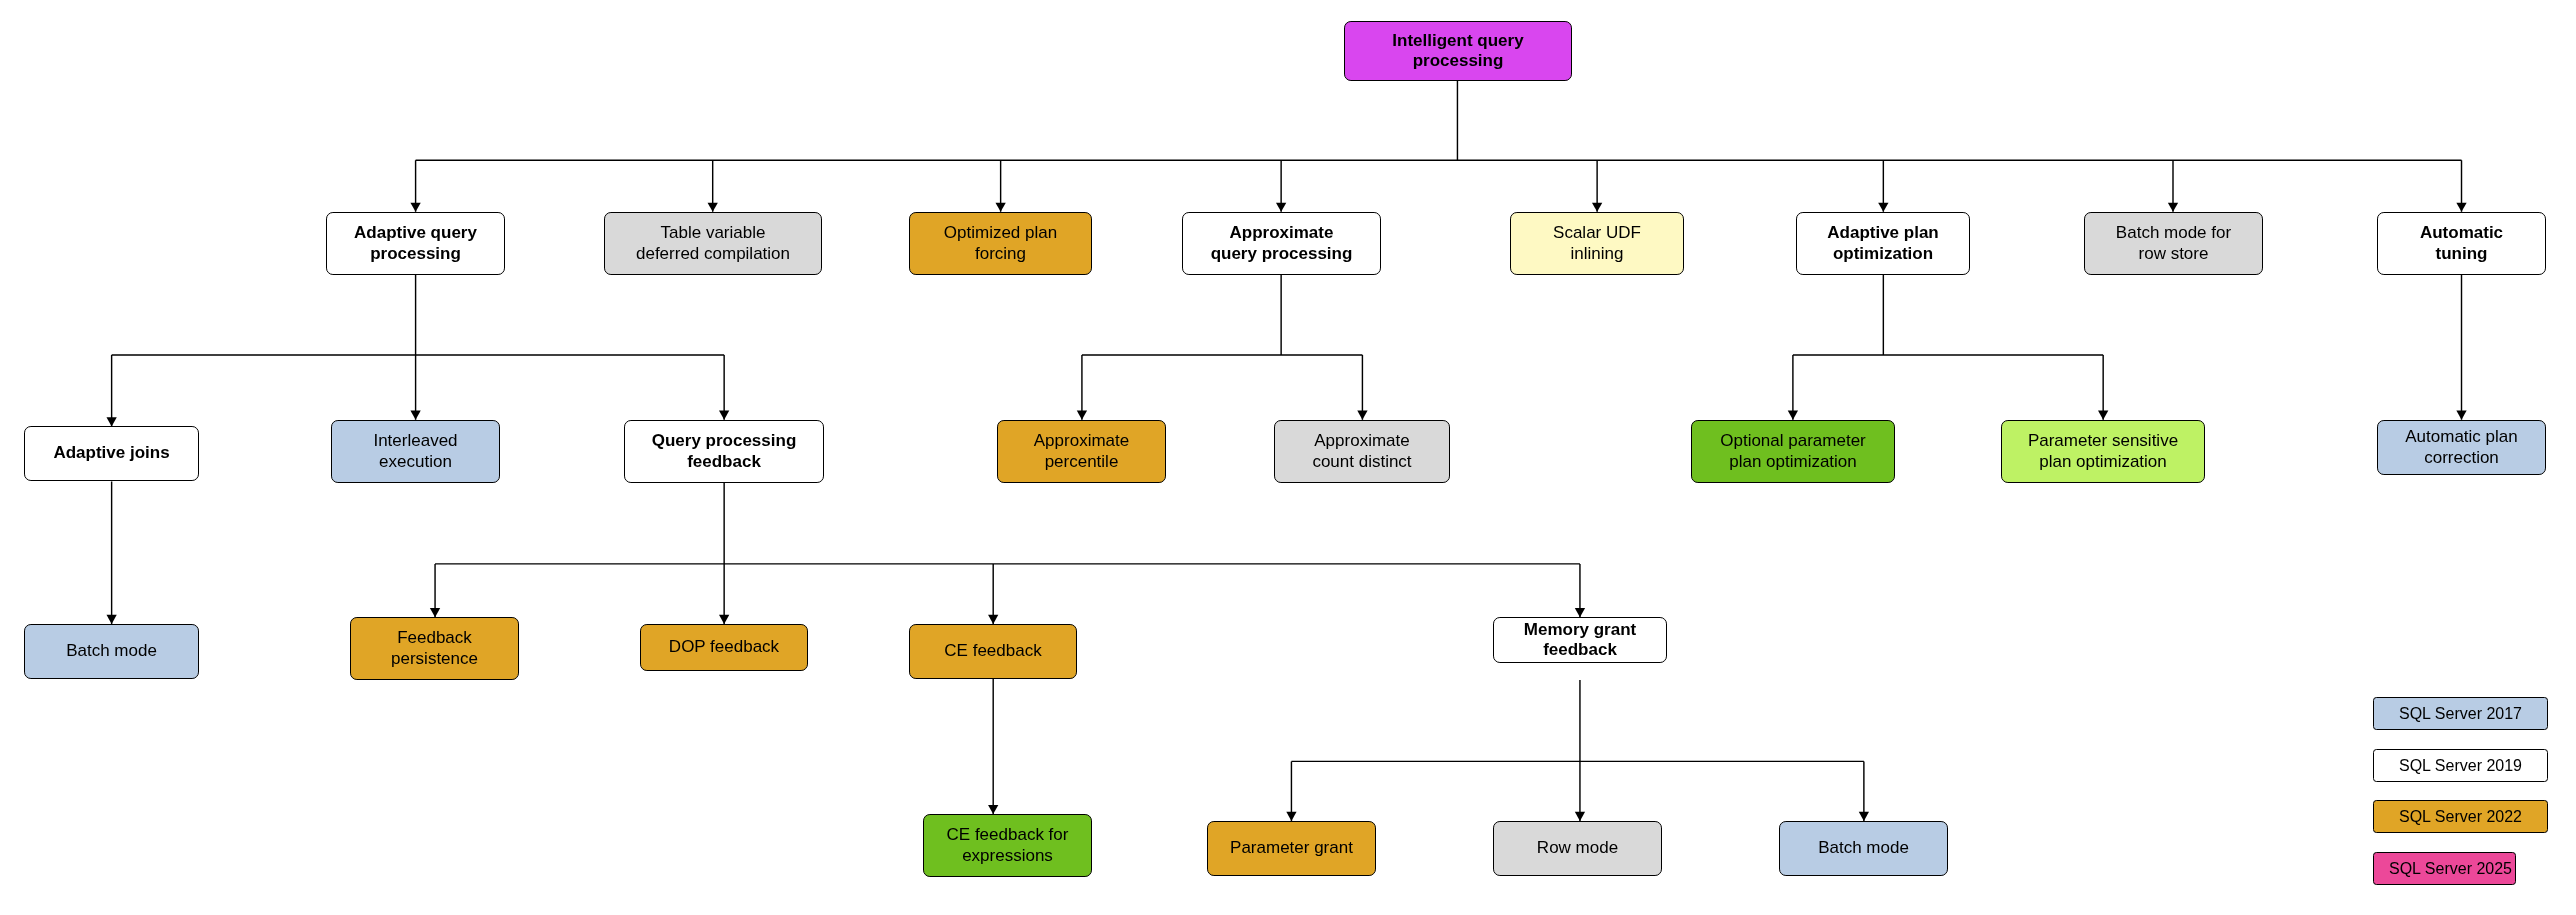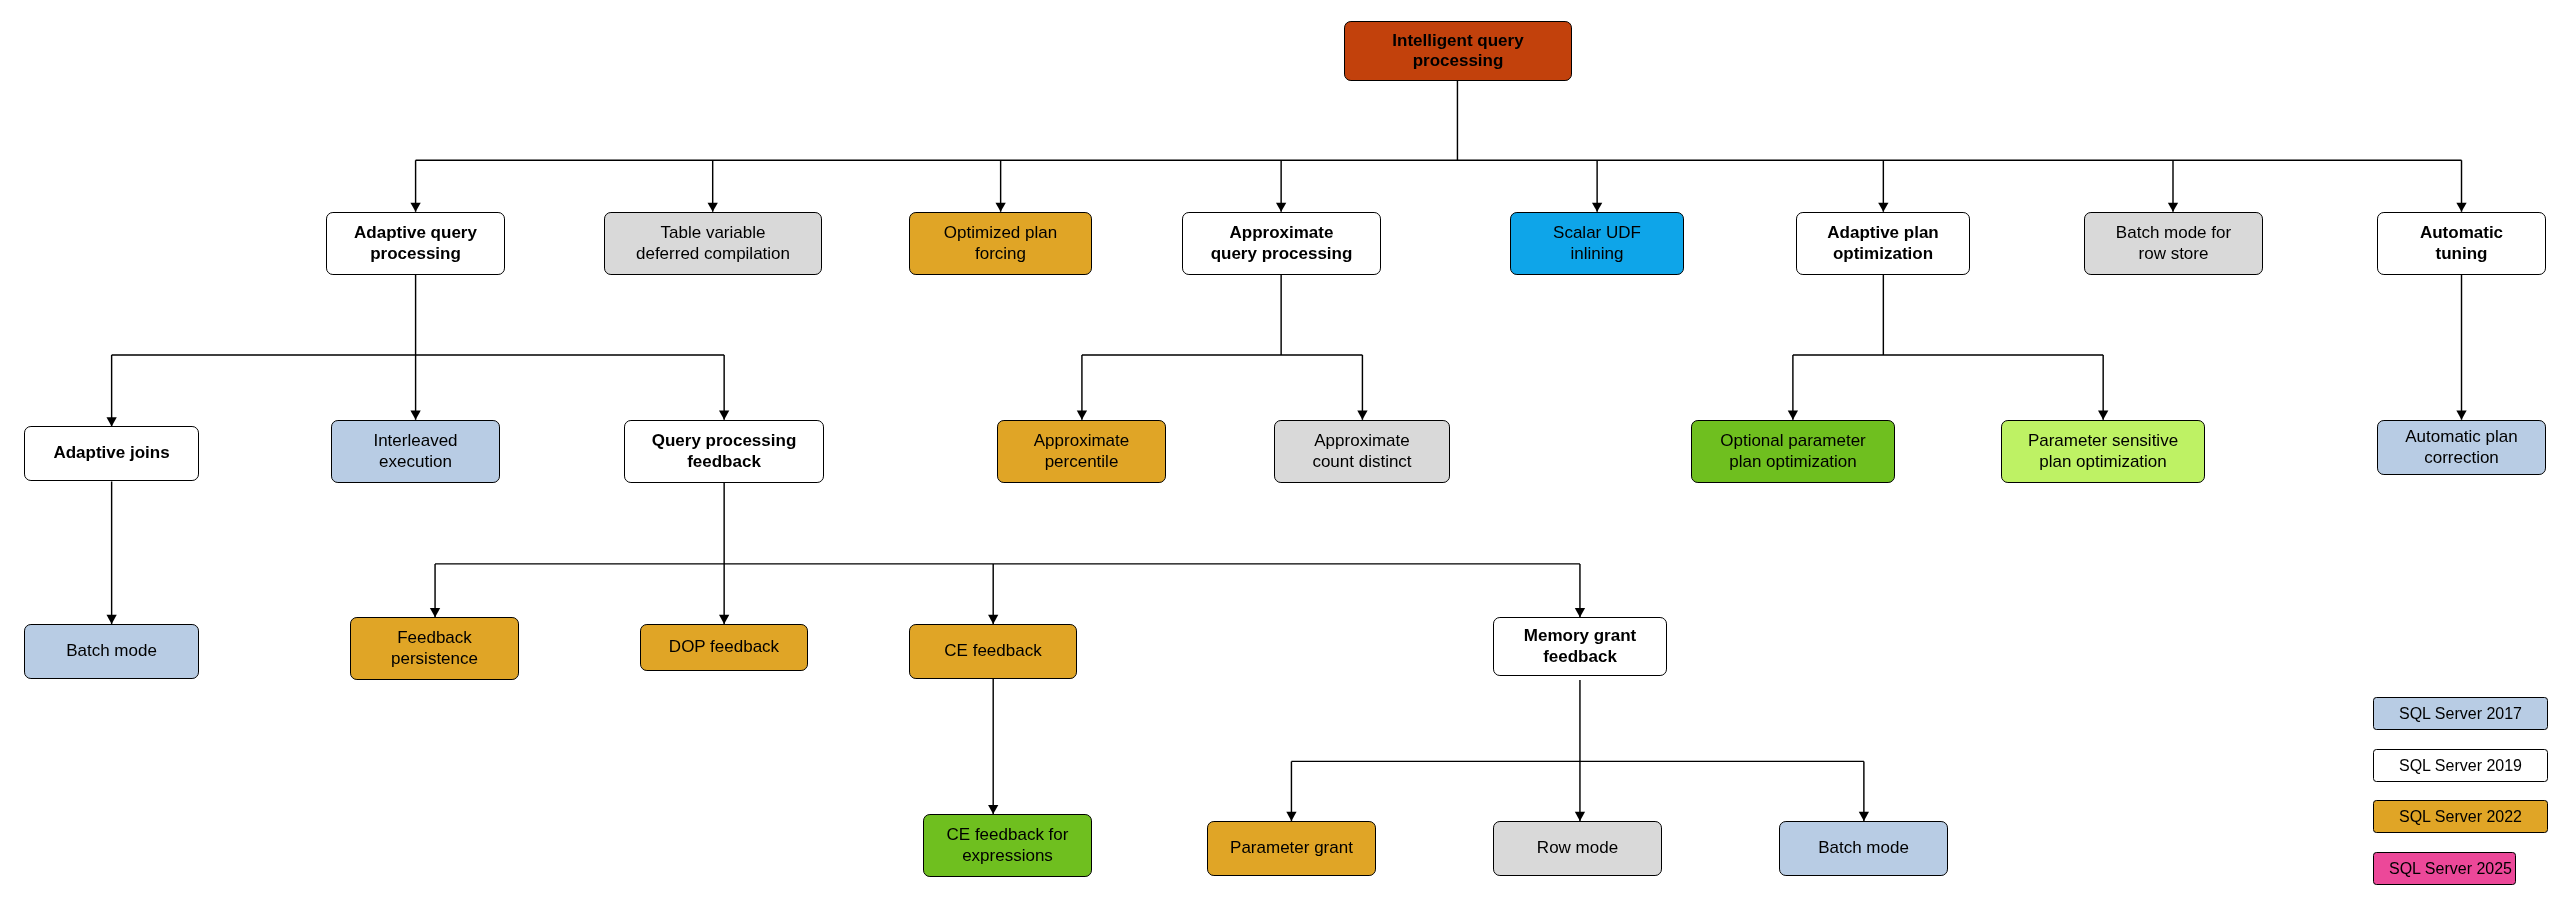--- a/index.html
+++ b/index.html
@@ -94,41 +94,41 @@
       <path d="M 751 1062 L 769 1062 L 760 1078 Z" fill="#000000"></path>
       <path d="M 1256 1074 L 1274 1074 L 1265 1090 Z" fill="#000000"></path>
       <path d="M 1726 1074 L 1744 1074 L 1735 1090 Z" fill="#000000"></path>
       <path d="M 2751 1062 L 2769 1062 L 2760 1078 Z" fill="#000000"></path>
       <path d="M 1726 1406 L 1744 1406 L 1735 1422 Z" fill="#000000"></path>
       <path d="M 2247 1418 L 2265 1418 L 2256 1434 Z" fill="#000000"></path>
       <path d="M 2751 1418 L 2769 1418 L 2760 1434 Z" fill="#000000"></path>
       <path d="M 3247 1418 L 3265 1418 L 3256 1434 Z" fill="#000000"></path>
     </svg>
   <div id="nodes-layer">
-      <div class="node bold" style="left: 1344px; top: 20.6px; width: 228px; height: 60px; background: #c2410c;">
+      <div class="node bold" style="left: 1344px; top: 20.6px; width: 228px; height: 60px; background: #d946ef;">
         <span class="txt">Intelligent query
 processing</span>
       </div>
       <div class="node bold" style="left: 326px; top: 212px; width: 179px; height: 63px; background: rgb(255, 255, 255);">
         <span class="txt">Adaptive query
 processing</span>
       </div>
       <div class="node" style="left: 604px; top: 212px; width: 218px; height: 63px; background: rgb(217, 217, 217);">
         <span class="txt">Table variable
 deferred compilation</span>
       </div>
       <div class="node" style="left: 909px; top: 212px; width: 183px; height: 63px; background: rgb(224, 165, 38);">
         <span class="txt">Optimized plan
 forcing</span>
       </div>
       <div class="node bold" style="left: 1182px; top: 212px; width: 199px; height: 63px; background: rgb(255, 255, 255);">
         <span class="txt">Approximate
 query processing</span>
       </div>
-      <div class="node" style="left: 1510px; top: 212px; width: 174px; height: 63px; background: #0ea5e9;">
+      <div class="node" style="left: 1510px; top: 212px; width: 174px; height: 63px; background: #fef9c3;">
         <span class="txt">Scalar UDF
 inlining</span>
       </div>
       <div class="node bold" style="left: 1796px; top: 212px; width: 174px; height: 63px; background: rgb(255, 255, 255);">
         <span class="txt">Adaptive plan
 optimization</span>
       </div>
       <div class="node" style="left: 2084px; top: 212px; width: 179px; height: 63px; background: rgb(217, 217, 217);">
         <span class="txt">Batch mode for
 row store</span>
@@ -174,21 +174,21 @@
       <div class="node" style="left: 350px; top: 617px; width: 169px; height: 63px; background: rgb(224, 165, 38);">
         <span class="txt">Feedback
 persistence</span>
       </div>
       <div class="node" style="left: 640px; top: 624px; width: 168px; height: 47px; background: rgb(224, 165, 38);">
         <span class="txt">DOP feedback</span>
       </div>
       <div class="node" style="left: 909px; top: 624px; width: 168px; height: 55px; background: rgb(224, 165, 38);">
         <span class="txt">CE feedback</span>
       </div>
-      <div class="node bold" style="left: 1493px; top: 617px; width: 174px; height: 59px; background: rgb(255, 255, 255);">
+      <div class="node bold" style="left: 1493px; top: 617px; width: 174px; height: 46px; background: rgb(255, 255, 255);">
         <span class="txt">Memory grant
 feedback</span>
       </div>
       <div class="node" style="left: 923px; top: 814px; width: 169px; height: 63px; background: rgb(111, 191, 31);">
         <span class="txt">CE feedback for
 expressions</span>
       </div>
       <div class="node" style="left: 1207px; top: 821px; width: 169px; height: 55px; background: rgb(224, 165, 38);">
         <span class="txt">Parameter grant</span>
       </div>

